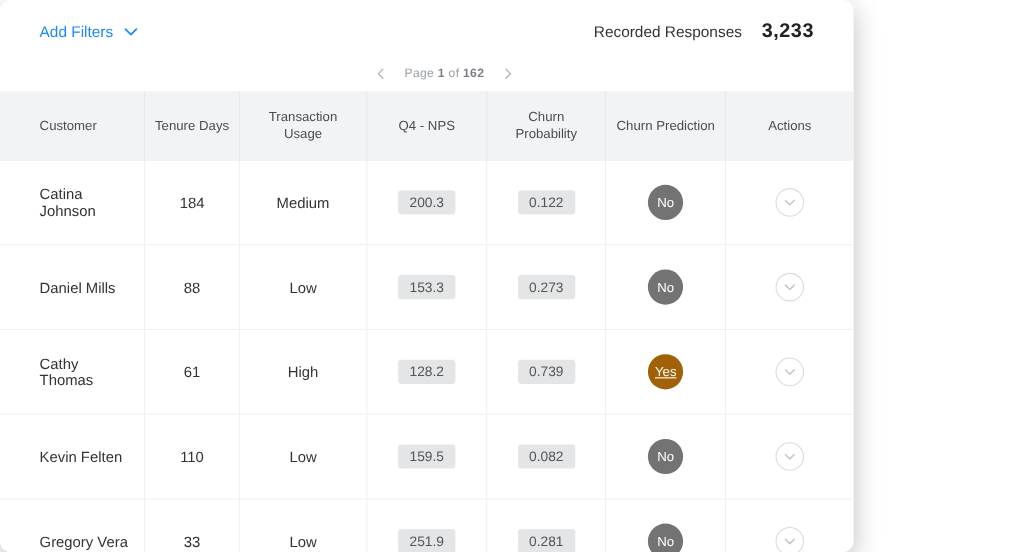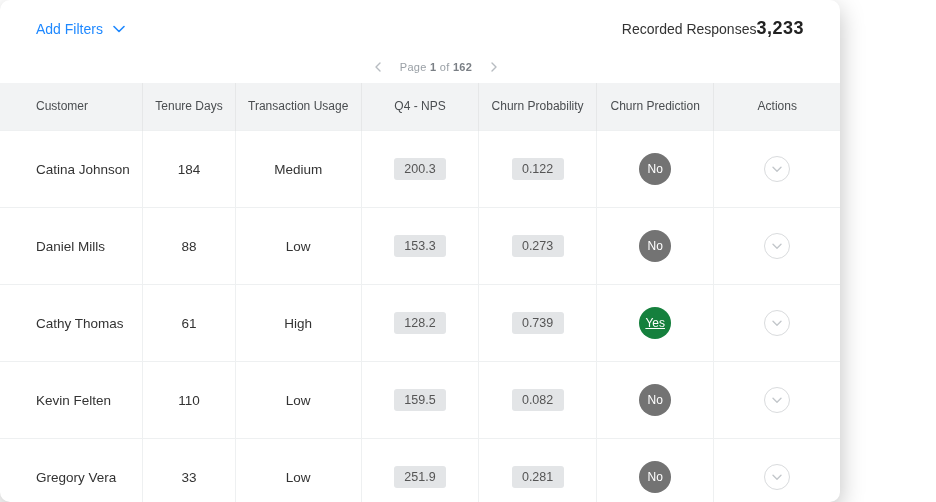--- a/index.html
+++ b/index.html
@@ -3,21 +3,21 @@
 <meta charset="utf-8">
 <style>
   * { box-sizing: border-box; margin: 0; padding: 0; }
   html, body { width: 936px; height: 502px; }
   body {
     font-family: -apple-system, BlinkMacSystemFont, "Segoe UI", Helvetica, Arial, sans-serif;
     background: #fff;
     color: #222;
   }
   .card {
-    width: 840px;
+    width: 776px;
     height: 502px;
     background: #fff;
     border-radius: 10px;
     box-shadow: 0 8px 24px rgba(0,0,0,0.25);
     overflow: hidden;
     display: flex;
     flex-direction: column;
   }
   .topbar {
     display: flex;
@@ -31,20 +31,21 @@
     gap: 10px;
     color: #1e88ff;
     font-size: 14px;
     font-weight: 500;
     cursor: pointer;
   }
   .add-filters .chev svg { display:block; }
   .responses {
     display: inline-flex;
     align-items: baseline;
+    gap: 18px;
     font-size: 14px;
   }
   .responses .lbl { color: #333; }
   .responses .cnt { font-weight: 700; font-size: 18px; letter-spacing: 0.5px; }
 
   .pager {
     display:flex;
     align-items:center;
     justify-content:center;
     gap: 18px;
@@ -99,21 +100,21 @@
   .badge {
     display: inline-flex;
     align-items: center;
     justify-content: center;
     width: 32px; height: 32px;
     border-radius: 50%;
     color: #fff;
     font-size: 12px;
   }
   .badge.no  { background: #737373; }
-  .badge.yes { background: #15803d; text-decoration: underline; }
+  .badge.yes { background: #a16207; text-decoration: underline; }
 
   .row-action {
     display:inline-flex;
     align-items:center;
     justify-content:center;
     width: 26px; height:26px;
     border: 1px solid #d9dbdd;
     border-radius: 50%;
     cursor:pointer;
   }

